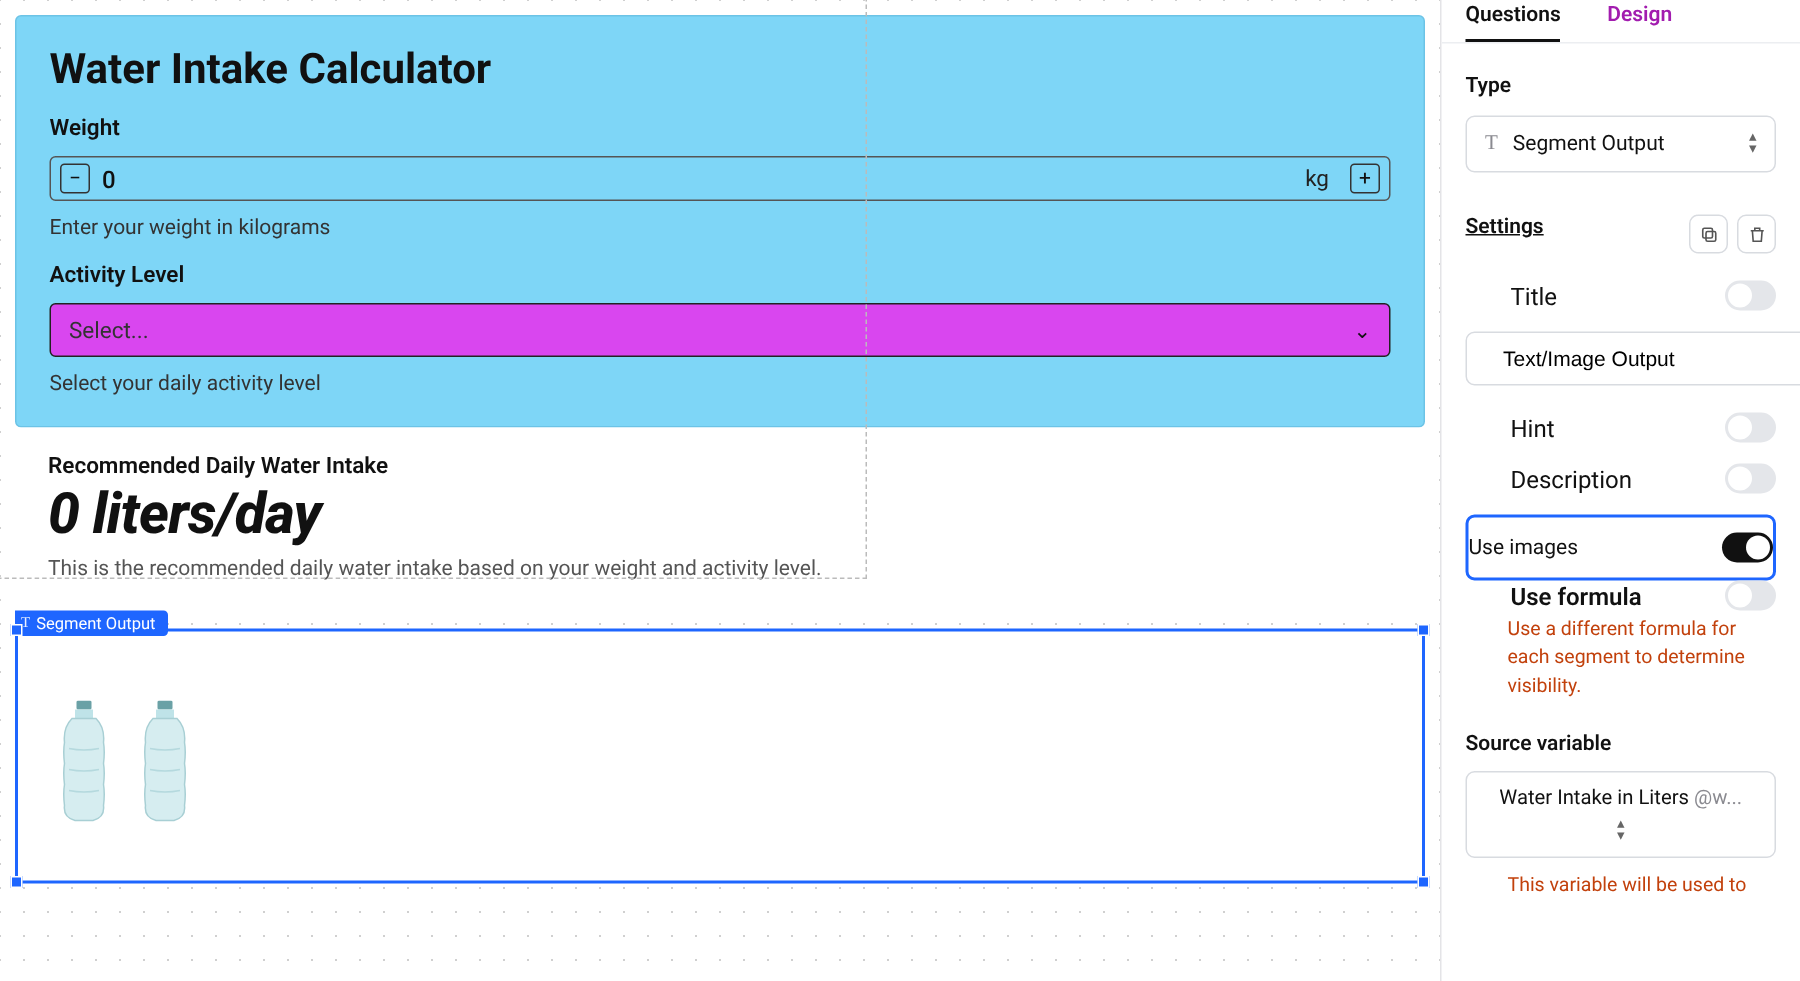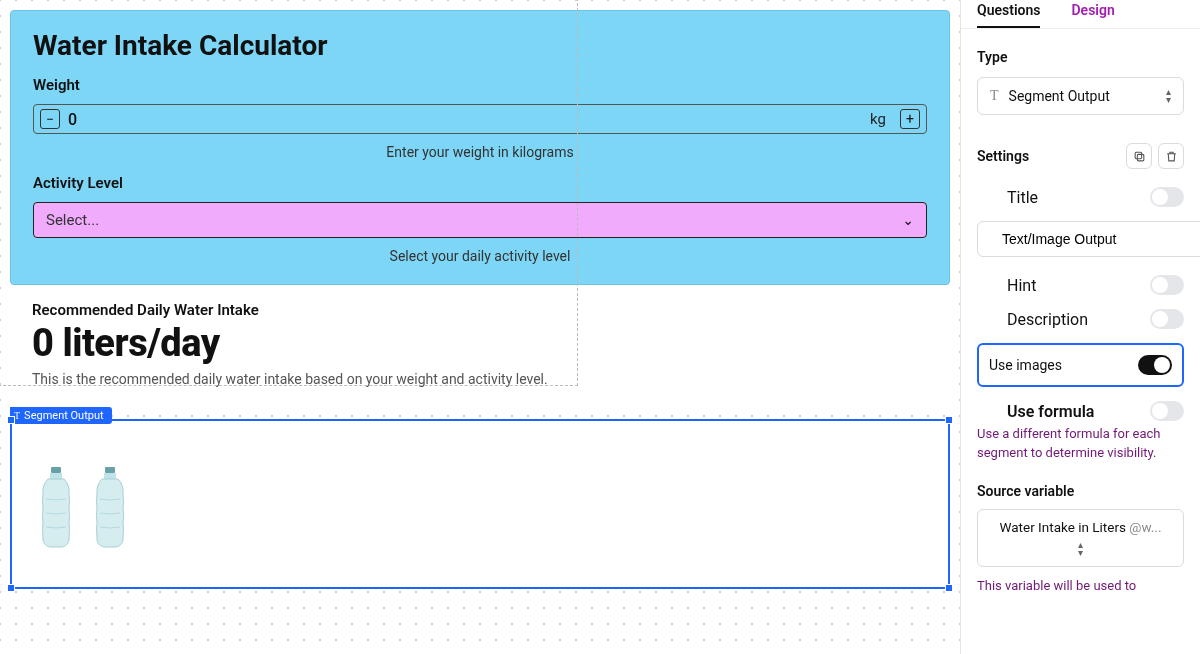--- a/index.html
+++ b/index.html
@@ -76,31 +76,30 @@
     font-size: 15px;
     align-self: center;
     margin-right: 6px;
     color: #222;
   }
   .hint {
     font-size: 14px;
     color: #333;
     margin-top: 10px;
     margin-bottom: 14px;
-    text-align: center;
   }
 
   .select-row {
     border: 1px solid #222;
     border-radius: 4px;
     padding: 8px 12px;
     display: flex;
     align-items: center;
     justify-content: space-between;
-    background: #f0abfc;
+    background: #d946ef;
     cursor: pointer;
   }
   .select-row .placeholder {
     color: #333;
     font-size: 15px;
   }
   .chevron {
     font-size: 14px;
   }
 
@@ -111,20 +110,21 @@
   .rec-title {
     font-size: 15px;
     font-weight: 600;
     margin-bottom: 4px;
   }
   .big-output {
     font-size: 38px;
     font-weight: 800;
     line-height: 1.1;
     letter-spacing: -0.5px;
+    font-style: italic;
   }
   .rec-hint {
     color: #555;
     font-size: 14px;
     margin-top: 6px;
   }
 
   
   .segment-output {
     position: relative;
@@ -241,23 +241,24 @@
   .stepper-caret {
     font-size: 10px;
     color: #666;
     line-height: 8px;
     display: flex;
     flex-direction: column;
   }
 
   .settings-header {
     display: flex;
-    align-items: center;
+    align-items: flex-start;
     justify-content: space-between;
     margin-bottom: 18px;
+    text-decoration: underline;
   }
   .settings-header .label {
     font-weight: 600;
   }
   .icon-btn-group {
     display: flex;
     gap: 6px;
   }
   .icon-btn {
     width: 26px; height: 26px;
@@ -325,33 +326,33 @@
     background: #111;
   }
   .toggle.on::after {
     left: 16px;
     background: #fff;
   }
 
   .focused-setting {
     border: 2px solid #1e66ff;
     border-radius: 6px;
-    padding: 10px 10px;
-    margin-bottom: 14px;
+    padding: 10px 0;
     display: flex;
     align-items: center;
     justify-content: space-between;
   }
 
   .sub-hint {
-    color: #701a75;
+    color: #c2410c;
     font-size: 13px;
     line-height: 1.45;
     margin-top: 4px;
     margin-bottom: 20px;
+    margin-left: 28px;
   }
 
   .source-select {
     border: 1px solid #d8dbe0;
     border-radius: 6px;
     padding: 9px 10px;
     display: flex;
     align-items: center;
     justify-content: space-between;
     gap: 6px;

